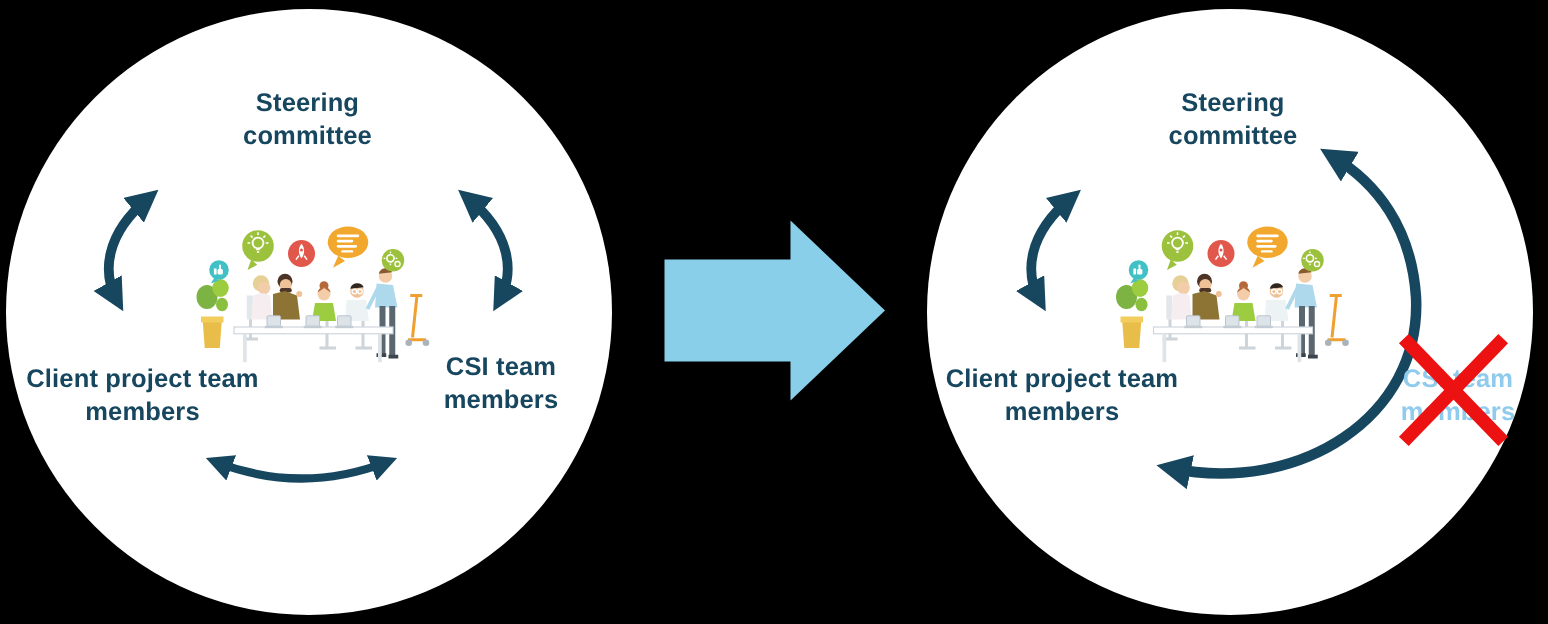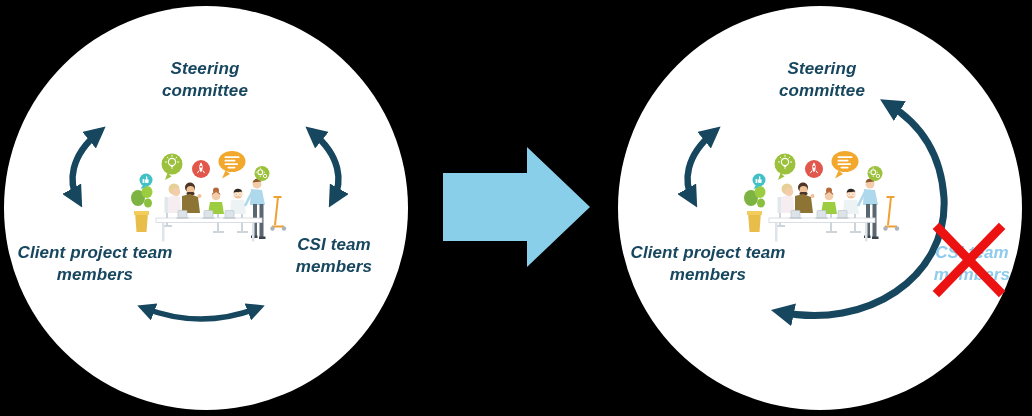--- a/index.html
+++ b/index.html
@@ -9,21 +9,21 @@
   }
   .circle{
     position:absolute;top:6px;width:404px;height:404px;border-radius:50%;
     background:#ffffff;
   }
   #left-circle{left:4px;}
   #right-circle{left:618px;}
   .label{
     position:absolute;z-index:3;text-align:center;
     font-weight:700;font-size:17px;line-height:22px;color:#17465f;
-    white-space:pre-line;letter-spacing:.1px;font-style:italic;
+    white-space:pre-line;letter-spacing:.1px;
   }
   #lbl-steering-left {left:140px;top:58px;width:130px;}
   #lbl-client-left   {left:5px;  top:242px;width:180px;}
   #lbl-csi-left      {left:278px;top:234px;width:112px;}
   #lbl-steering-right{left:757px;top:58px;width:130px;}
   #lbl-client-right  {left:618px;top:242px;width:180px;}
   #lbl-csi-right     {left:905px;top:242px;width:134px;color:#8fcbec;}
   #overlay{position:absolute;left:0;top:0;z-index:2;}
   #red-x{position:absolute;left:905px;top:222px;z-index:4;}
 </style>

